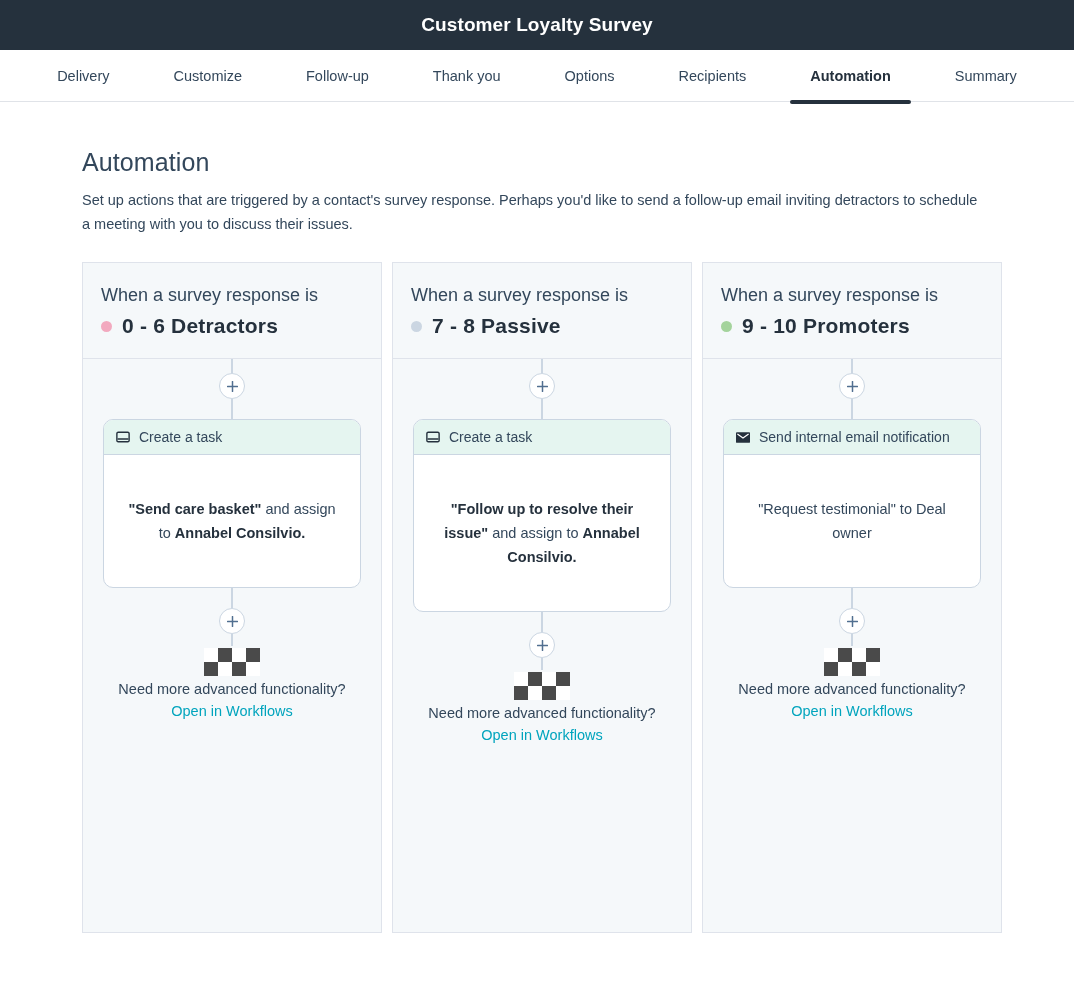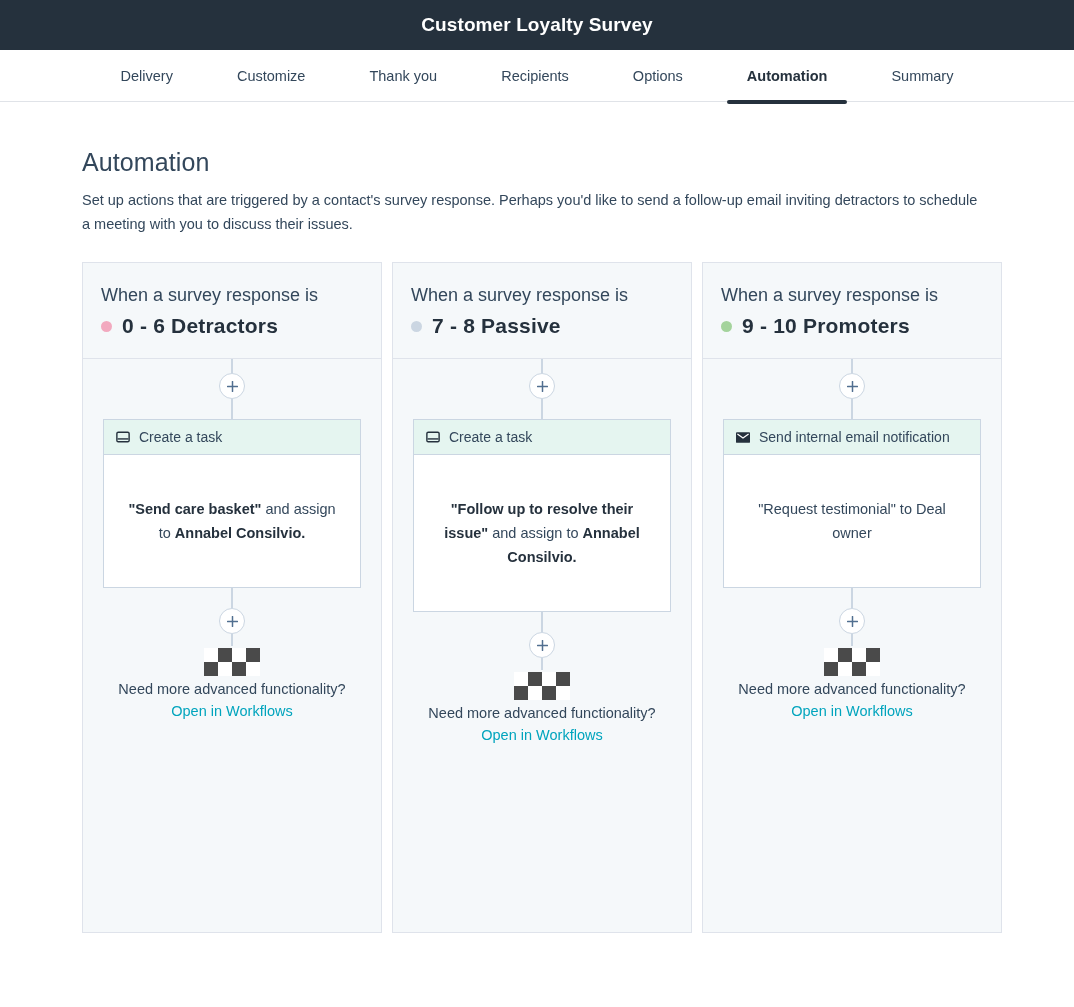--- a/index.html
+++ b/index.html
@@ -152,21 +152,21 @@
     cursor: pointer;
     flex: 0 0 auto;
   }
   .plus-btn svg { display: block; }
 
   
   .action-card {
     width: 258px;
     background: #ffffff;
     border: 1px solid #cbd6e2;
-    border-radius: 0;
+    border-radius: 10px;
     overflow: hidden;
     cursor: pointer;
   }
   .action-card-head {
     background: #e5f5f0;
     border-bottom: 1px solid #cbd6e2;
     display: flex;
     align-items: center;
     gap: 9px;
     padding: 9px 12px;
@@ -235,27 +235,30 @@
 </div>
 
 <div class="tabbar" id="tabbar">
     <div class="tab">
       <span>Delivery</span>
     </div>
     <div class="tab">
       <span>Customize</span>
     </div>
     <div class="tab">
+      <span>Follow-up</span>
+    </div>
+    <div class="tab">
       <span>Thank you</span>
     </div>
     <div class="tab">
+      <span>Options</span>
+    </div>
+    <div class="tab">
       <span>Recipients</span>
-    </div>
-    <div class="tab">
-      <span>Options</span>
     </div>
     <div class="tab active">
       <span>Automation</span>
     </div>
     <div class="tab">
       <span>Summary</span>
     </div>
   </div>
 
 <div class="content">

